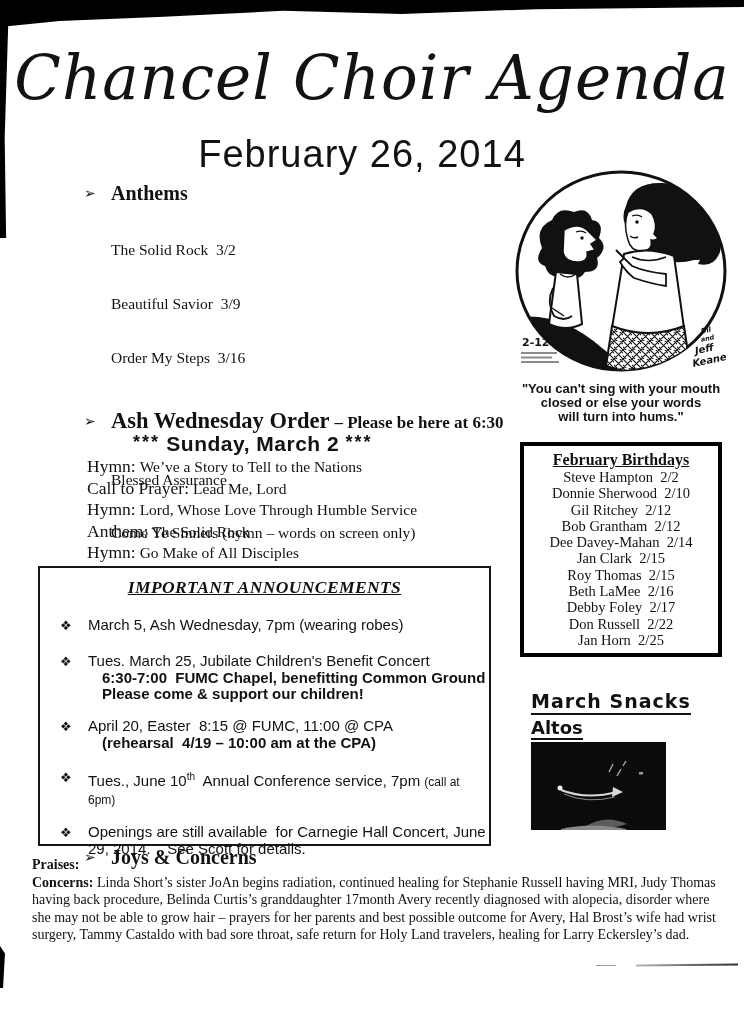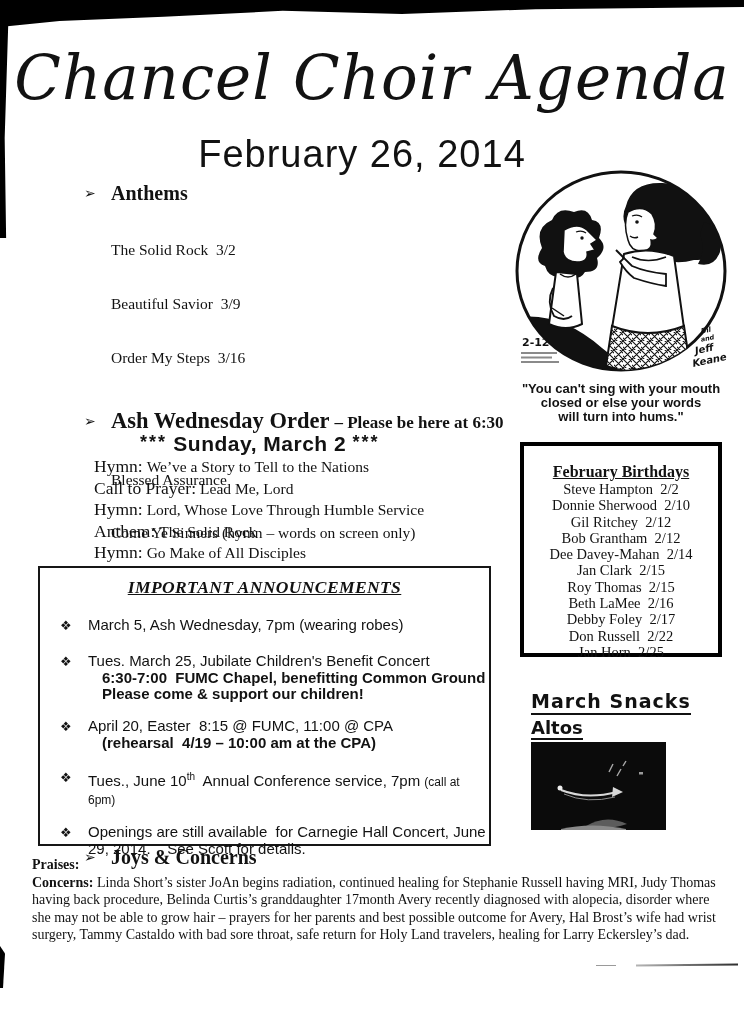--- a/index.html
+++ b/index.html
@@ -32,21 +32,21 @@
   .h-row .arrow { display:inline-block; width:27px; font-family:"DejaVu Sans", sans-serif; font-size:14px; vertical-align:2px; }
   .h-row.ash { line-height:27px; margin-top:4px; }
   .h-main-big { font-size:22.5px; }
   .h-suffix { font-size:17px; }
   .sub { margin-left:27px; white-space:pre-wrap; }
   .sub.anthems div { font-size:15.5px; line-height:18px; }
   .sub.ash-items div { font-size:15.5px; line-height:16.9px; }
   .h-row.joys { margin-top:4px; }
 
   
-  .sunday { position:absolute; left:94px; top:432px; width:440px; }
+  .sunday { position:absolute; left:87px; top:432px; width:440px; }
   .sunday-title { font-family:"Liberation Sans", sans-serif; font-weight:bold; font-size:21px; margin-left:46px; letter-spacing:0.5px; }
   .stars { font-size:18px; vertical-align:3px; letter-spacing:2px; }
   .s-line { height:21.6px; }
   .s-line:first-of-type { margin-top:3px; }
   .s-label { font-size:17.5px; }
   .s-value { font-size:15.5px; white-space:pre-wrap; }
 
   
   .ann-box { position:absolute; left:38px; top:566px; width:453px; height:280px; border:2px solid #161616;
     background:#fff; box-sizing:border-box; z-index:3; }
@@ -56,21 +56,21 @@
   .ann-item .diamond { flex:0 0 28px; font-family:"DejaVu Sans", sans-serif; font-size:13px; padding-top:1px; }
   .ann-text div { white-space:pre-wrap; }
   .mt1 { margin-top:19px; } .mt2 { margin-top:18px; } .mt3 { margin-top:15px; } .mt4 { margin-top:17px; } .mt5 { margin-top:16px; }
   .indent1 { margin-left:14px;font-weight:bold; }
   .ann-item sup { font-size:10px; }
   .ann-small { font-size:12px; }
 
   
   .bday-box { position:absolute; left:520px; top:442px; width:202px; height:215px; border:4px solid #000;
     background:#fff; box-sizing:border-box; text-align:center; }
-  .bday-title { margin-top:17px; font-weight:bold; font-size:16px; text-decoration:underline; }
+  .bday-title { margin-top:5px; font-weight:bold; font-size:16px; text-decoration:underline; }
   .bday-entry { font-size:14.5px; line-height:16.3px; white-space:pre-wrap; }
 
   
   .cartoon { position:absolute; left:506px; top:170px; width:236px; }
   .caption { margin-top:2px; width:230px; text-align:center; font-family:"Liberation Sans", sans-serif;
     font-weight:bold; font-size:13px; line-height:14.2px; }
 
   
   .snacks { position:absolute; left:531px; top:690px; width:212px; font-family:"DejaVu Sans", sans-serif; }
   .snacks-title { display:inline-block; font-weight:bold; font-size:19px; letter-spacing:1px;

